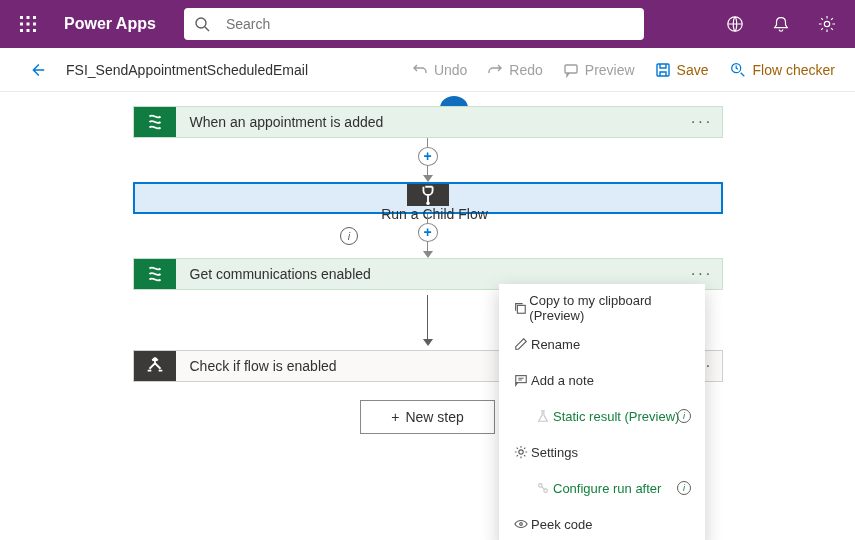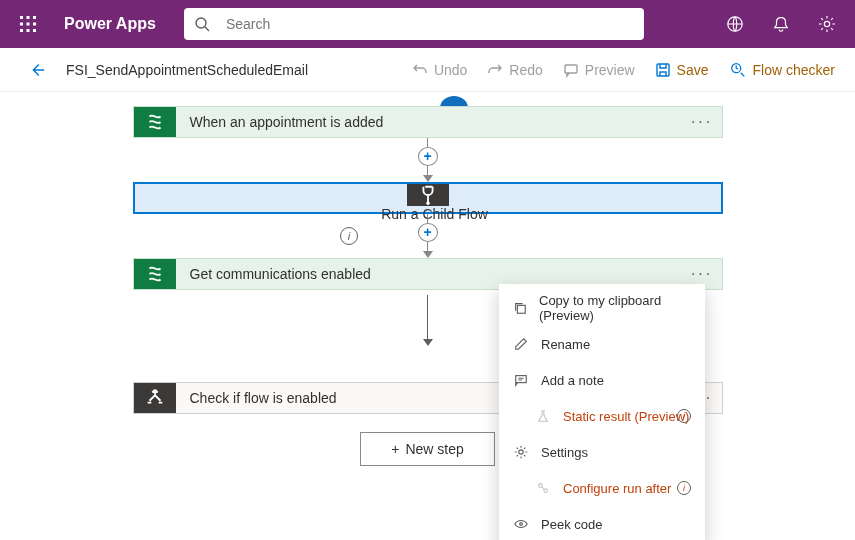--- a/index.html
+++ b/index.html
@@ -55,41 +55,41 @@
   .drop{
     position:absolute;left:440px;top:4px;width:28px;height:30px;background:#106ebe;border-radius:50% 50% 50% 50% / 60% 60% 40% 40%;transform:rotate(180deg);
   }
   .drop::before{content:"";position:absolute;top:-7px;left:7px;width:14px;height:14px;background:#106ebe;transform:rotate(45deg);}
   .step{
     width:590px;height:32px;margin:0 auto;display:flex;align-items:center;border:1px solid #c8e0ce;background:#e6f2ea;position:relative;
   }
   .step.selected{
     border:2px solid #0078d4;background:#deecf9;flex-direction:column;
   }
-  .step.light{background:#faf9f8;border:1px solid #d2d0ce;margin-top:32px;}
+  .step.light{background:#faf9f8;border:1px solid #d2d0ce;}
   .sicon{width:42px;height:100%;display:flex;align-items:center;justify-content:center;}
   .sicon.green{background:#107c41;}
   .sicon.dark{background:#3b3a39;}
   .stext{flex:1;padding-left:14px;}
   .sdots{width:40px;display:flex;align-items:center;justify-content:center;color:#605e5c;cursor:pointer;font-size:16px;letter-spacing:2px;}
   .connector{height:44px;display:flex;flex-direction:column;align-items:center;justify-content:center;position:relative;}
   .down-line-short{width:0;height:10px;border-left:1px solid #8a8886;}
   .arrowhead{width:0;height:0;border-left:5px solid transparent;border-right:5px solid transparent;border-top:7px solid #8a8886;}
   .addbubble{width:20px;height:20px;border-radius:50%;border:1px solid #8a8886;background:#fff;display:flex;align-items:center;justify-content:center;color:#0078d4;font-weight:600;font-size:14px;line-height:1;position:relative;z-index:2;}
   .long-connector{height:60px;}
   .info-icon{position:absolute;left:340px;top:13px;width:18px;height:18px;border:1px solid #605e5c;border-radius:50%;display:flex;align-items:center;justify-content:center;font-size:11px;font-style:italic;color:#605e5c;}
   .newstep{
     width:135px;height:34px;border:1px solid #8a8886;background:#fff;display:flex;align-items:center;justify-content:center;gap:6px;margin:18px auto 0;cursor:pointer;font-size:14px;color:#323130;
   }
   
   .ctxmenu{
     position:absolute;left:499px;top:192px;width:206px;background:#fff;box-shadow:0 6px 18px rgba(0,0,0,0.2);padding:6px 0;z-index:5;
   }
-  .mitem{height:36px;display:flex;align-items:center;padding:0 14px;gap:12px;font-size:13px;color:#323130;cursor:pointer;position:relative;}
-  .mitem.disabled{color:#c2410c;padding-left:36px;}
+  .mitem{height:36px;display:flex;align-items:center;padding:0 14px;gap:2px;font-size:13px;color:#323130;cursor:pointer;position:relative;}
+  .mitem.disabled{color:#15803d;padding-left:36px;}
   .mitem .micon{width:16px;height:16px;display:flex;align-items:center;justify-content:center;color:#605e5c;}
   .mitem.disabled .micon{color:#c8c6c4;}
   .mitem_info{position:absolute;right:14px;width:14px;height:14px;border:1px solid #605e5c;border-radius:50%;font-size:9px;font-style:italic;display:flex;align-items:center;justify-content:center;}
   svg{display:block;}
 </style>
 </head>
 <body>
 
 <div class="topbar">
   <div class="waffle">

